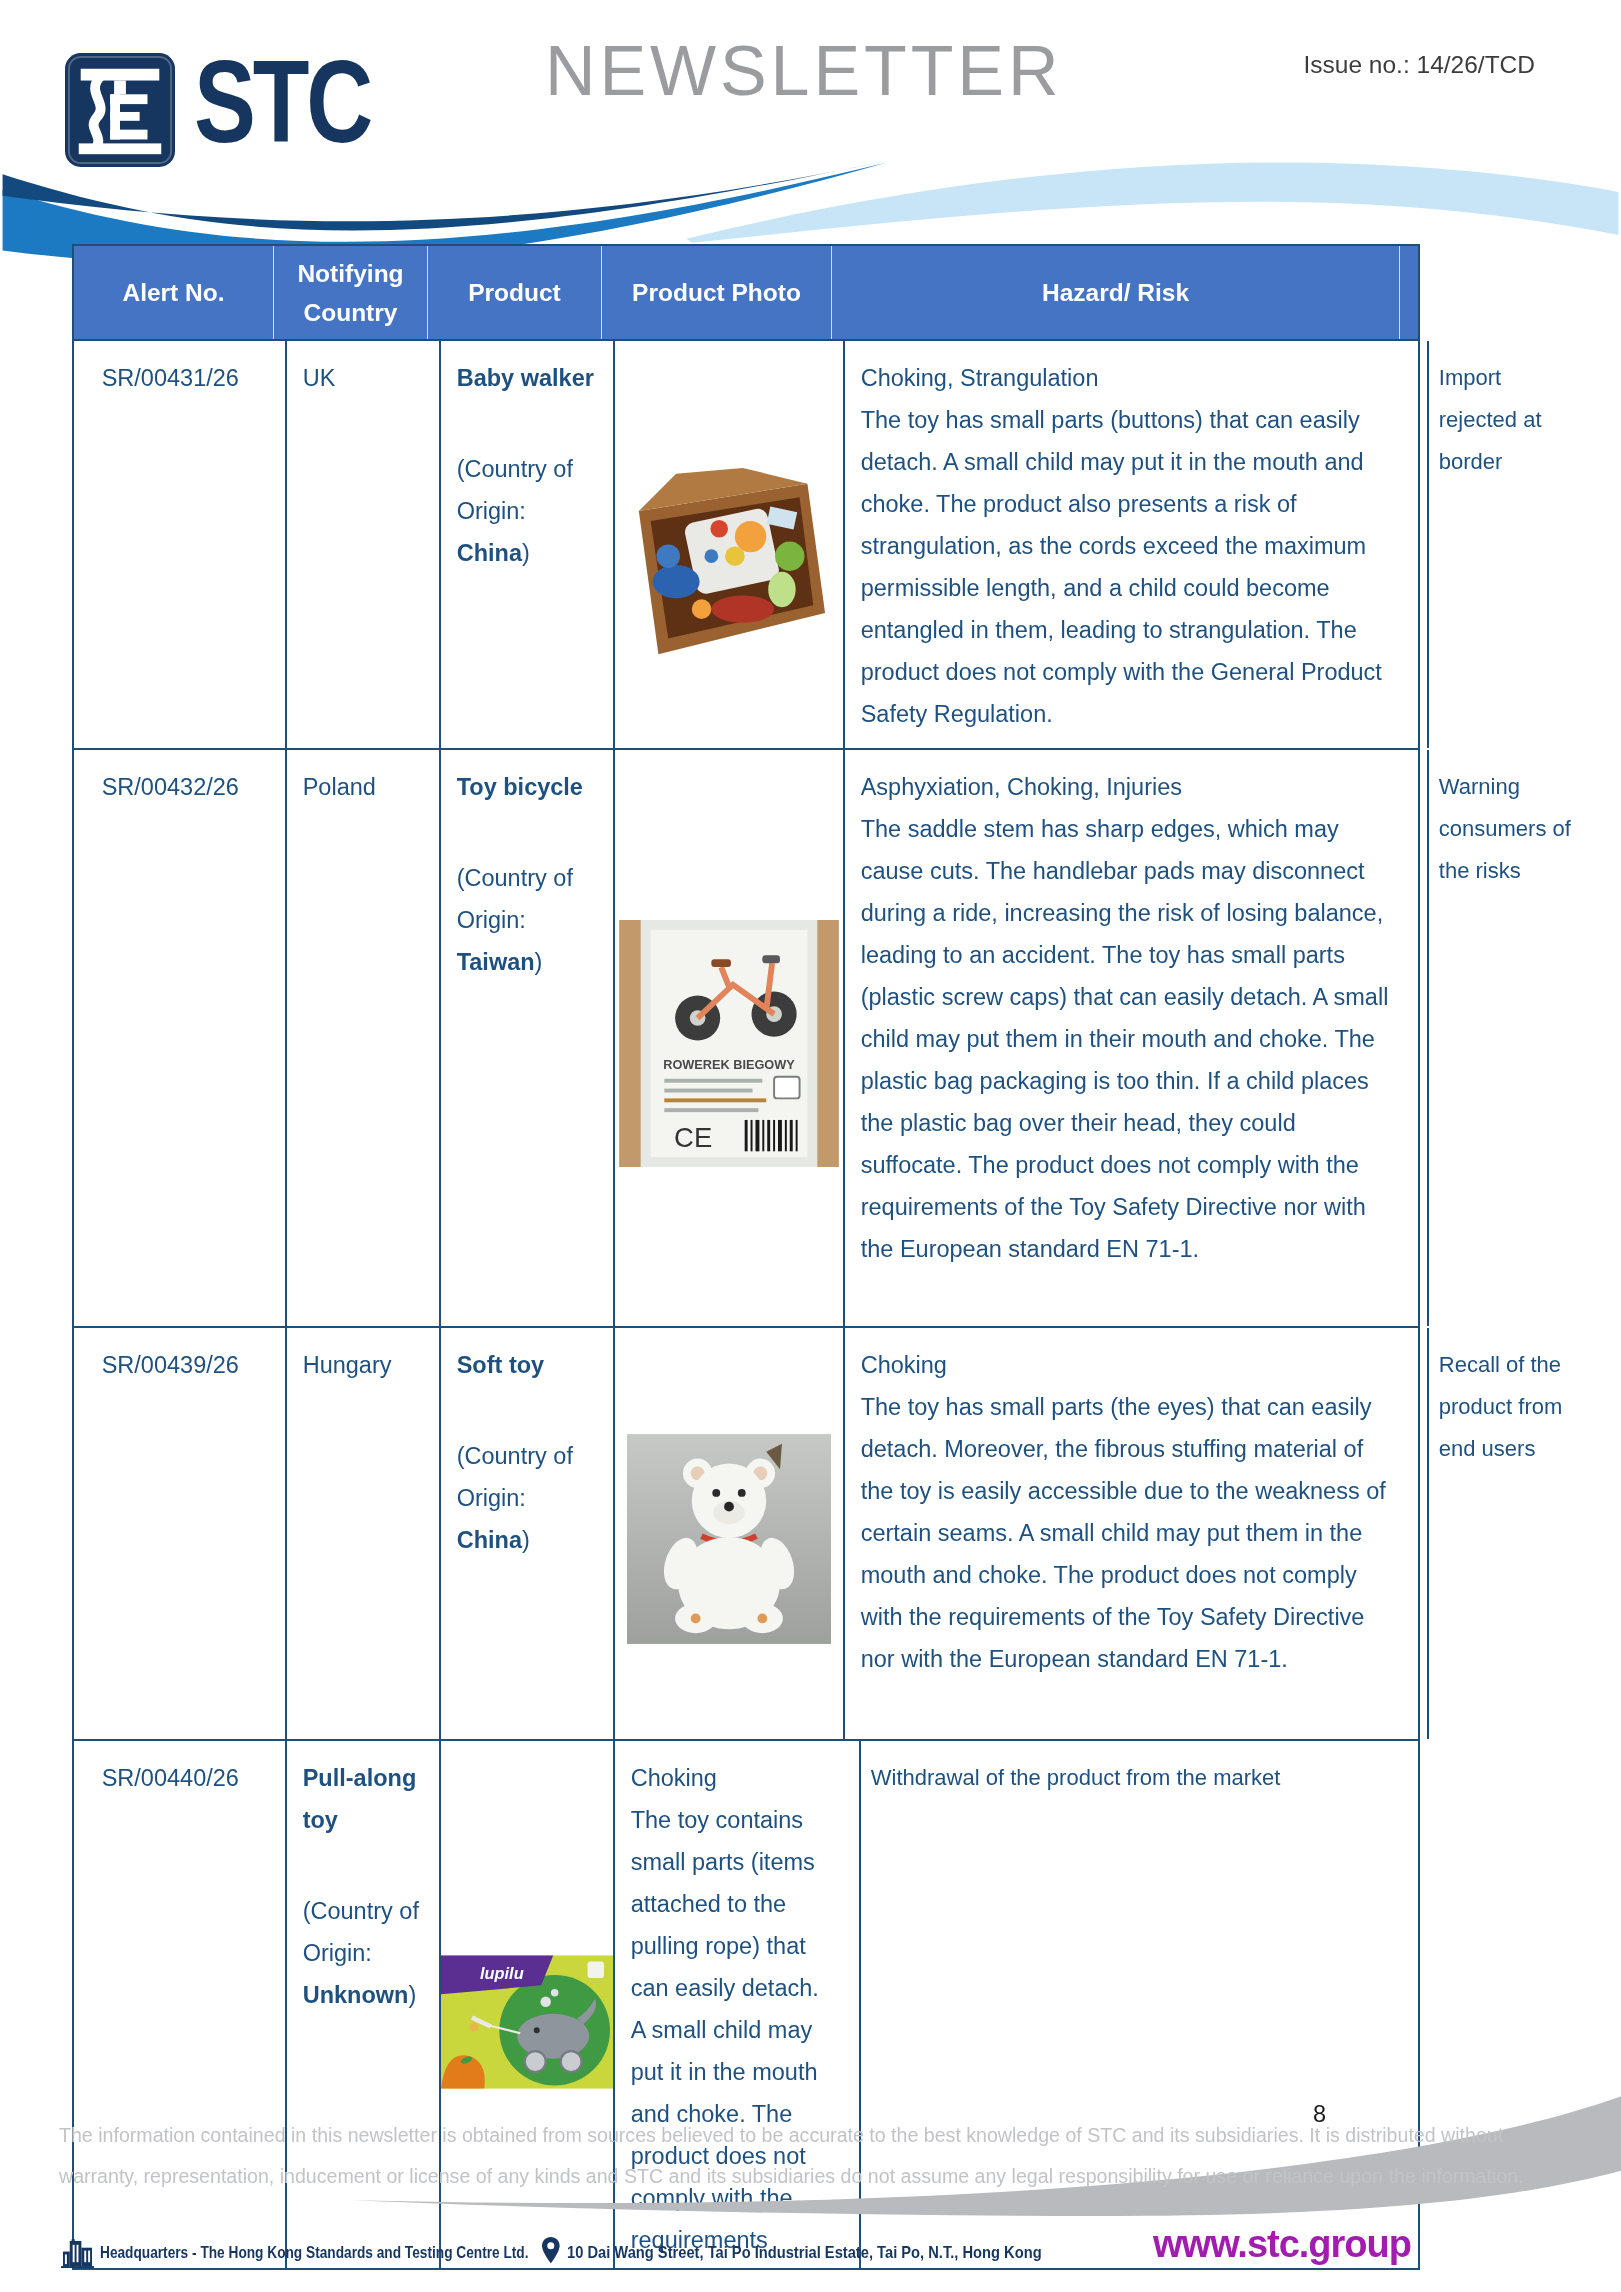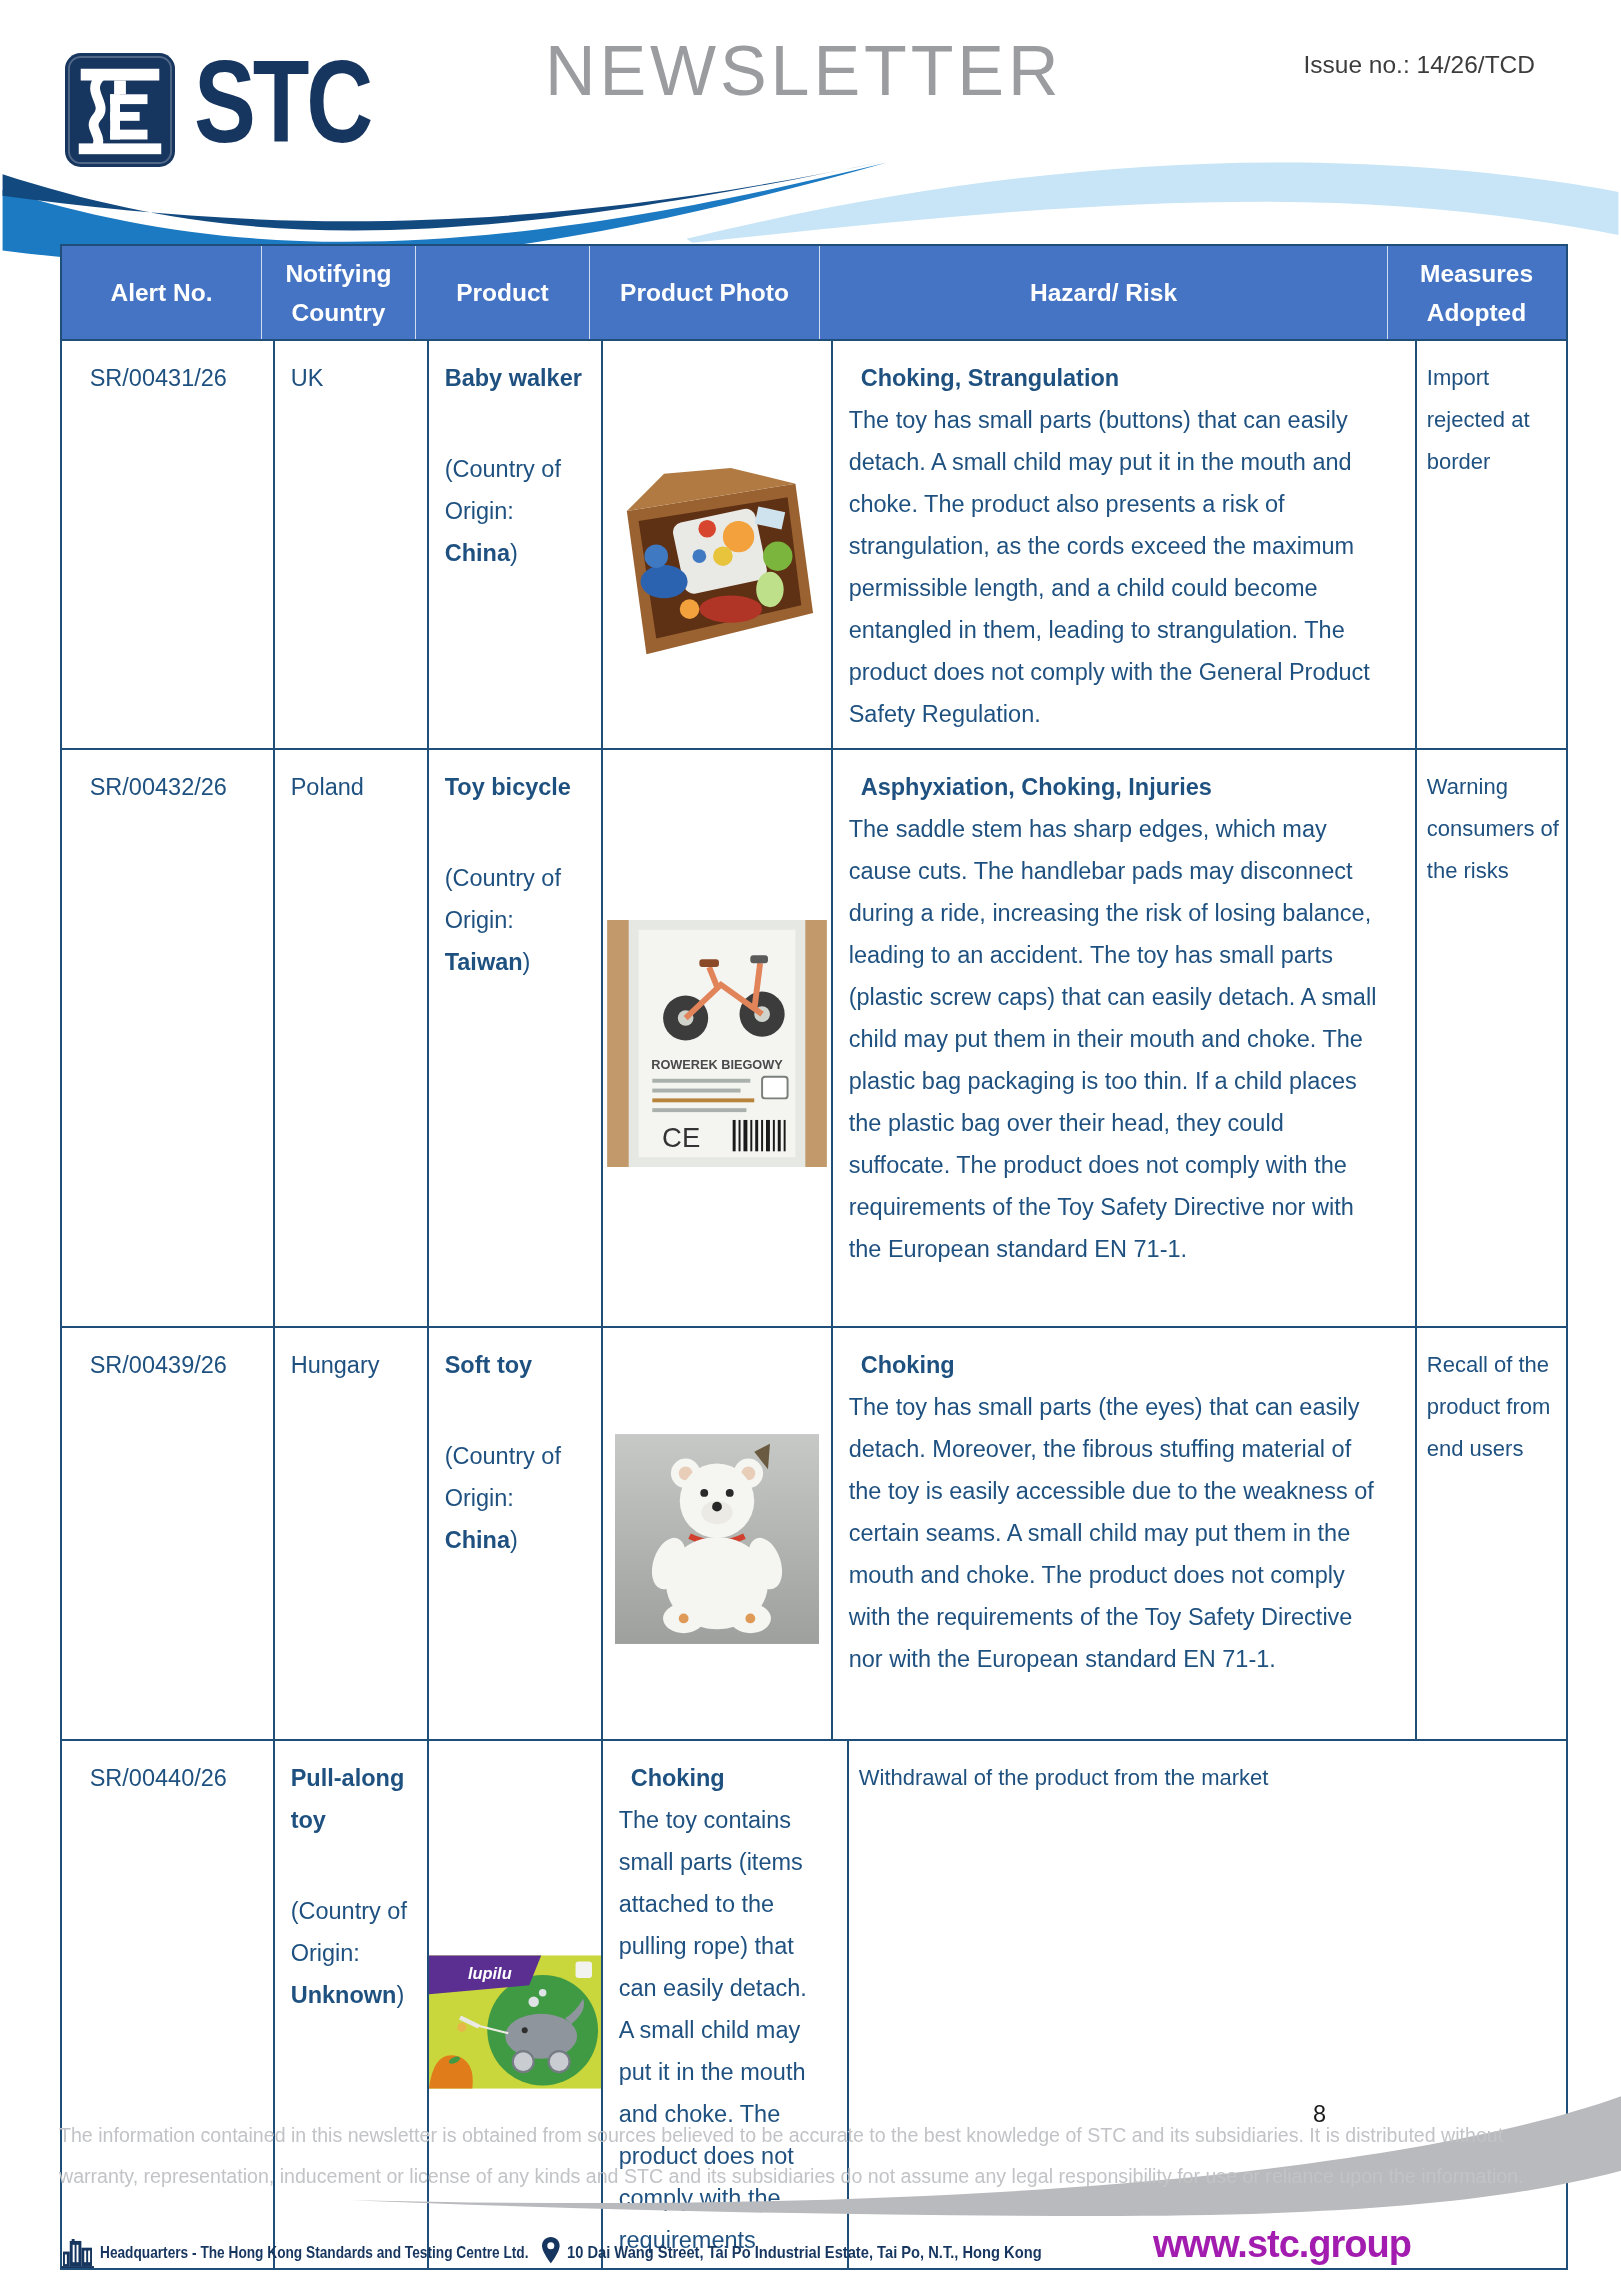--- a/index.html
+++ b/index.html
@@ -19,41 +19,41 @@
     letter-spacing:3.9px;font-weight:400;line-height:84px;
   }
   .issue{
     position:absolute;right:86px;top:51px;font-size:24.5px;color:#3c3c3c;
   }
   .swoosh-top{position:absolute;left:0;top:145px;}
   .swoosh-bottom{position:absolute;left:0;top:2053px;}
 
   
   .tbl{
-    position:absolute;left:60px;top:244px;width:1508px;
+    position:absolute;left:72px;top:244px;width:1348px;
     border:2px solid #1f4e79;box-sizing:border-box;background:#fff;
   }
   .trow{display:grid;grid-template-columns:199px 154px 174px 230px 568px 178px;}
   .thead{background:#4574c4;min-height:93px;}
   .th{
     color:#ffffff;font-size:24.5px;font-weight:bold;display:flex;align-items:center;
     justify-content:center;text-align:center;line-height:39px;padding:5.9px 5.9px;
     border-left:1px solid rgba(255,255,255,.75);box-sizing:border-box;
   }
   .th:first-child{border-left:none;}
   .body-row{border-top:2px solid #1f4e79;padding-left:12px;}
   .cell{
     border-left:2px solid #1f4e79;box-sizing:border-box;color:#1f5180;
     font-size:23.5px;line-height:42px;padding:15.7px 13.7px 7.8px 15.7px;overflow:hidden;
   }
   .cell:first-child{border-left:none;}
   .r0{min-height:108px;} .r1{min-height:407px;} .r2{min-height:576px;}
   .r3{min-height:411px;} .r4{min-height:263px;}
   .p-name{font-weight:bold;margin-bottom:49px;}
-  .hz-title{font-weight:bold;margin-left:12px;}
+  .hz-title{font-weight:normal;}
   .cell.measures{font-size:22px;padding:15.7px 3.9px 7.8px 9.8px;margin-left:16px;}
   .cell.photo-cell{padding:0;display:flex;justify-content:center;align-items:center;}
   .ph-r1{margin-top:41px;} .ph-r2{margin-top:11.8px;} .ph-r3{margin-top:11.8px;} .ph-r4{margin-top:35px;}
 
   
   .page-num{position:absolute;left:1313px;top:2101px;font-size:23.5px;color:#1a1a1a;}
   .disclaimer{position:absolute;left:59px;top:2115px;font-size:19.6px;color:#c2c3c6;line-height:41px;}
   .foot-bar{position:absolute;left:0;top:2235px;width:1499px;height:43px;text-decoration:underline;}
   .hq-icon{position:absolute;left:61px;top:3.9px;}
   .hq-text{

